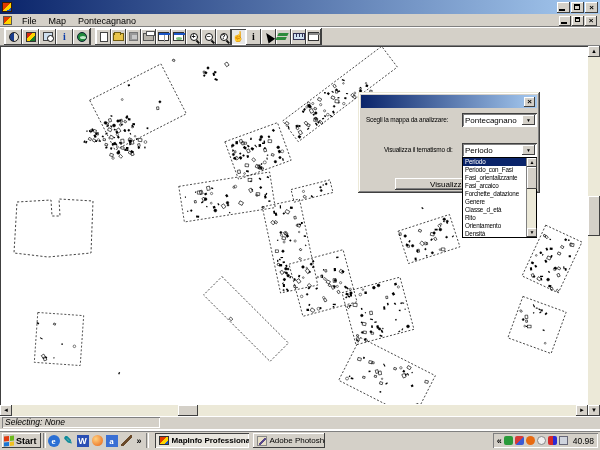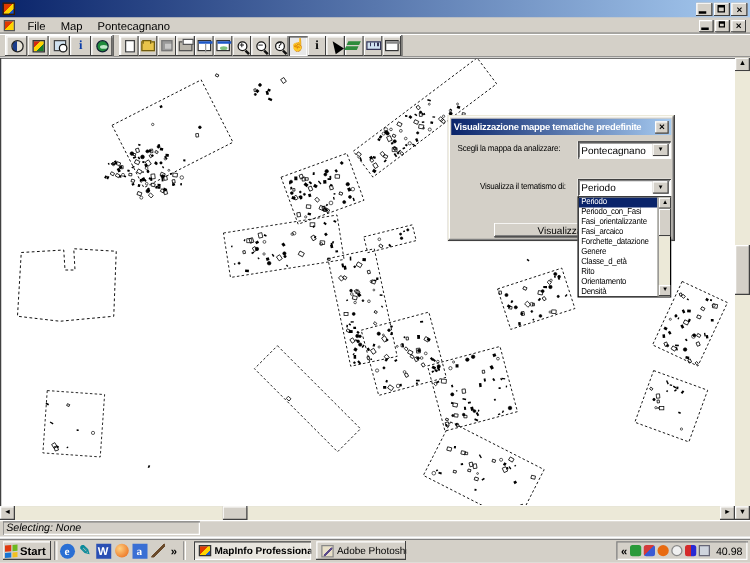--- a/index.html
+++ b/index.html
@@ -818,21 +818,20 @@
         <rect x="298" y="88" width="2.8025744684983858" height="2.534163475751022" fill="#000" transform="rotate(35 298 88)"></rect>
         <rect x="345" y="46" width="2.1502341514221555" height="1.016679954536576" fill="#000" transform="rotate(6 345 46)"></rect>
         <rect x="421" y="160" width="2.0545294170521804" height="1.2008519173603747" fill="#000" transform="rotate(38 421 160)"></rect>
         <rect x="447" y="357" width="2.5607375629063407" height="2.38858070438196" fill="#000" transform="rotate(61 447 357)"></rect>
         <rect x="118" y="325" width="1.2969108761739503" height="2.099419689690424" fill="#000" transform="rotate(25 118 325)"></rect>
         <rect x="36" y="275" width="2.5420661933450335" height="1.4094268800734668" fill="#000" transform="rotate(26 36 275)"></rect>
       </svg>
 
     <div class="dialog">
       <div class="dtitle">
-        <span class="ttext">Visualizzazione mappe tematiche predefinite</span>
         <button class="dclose">×</button>
       </div>
       <div class="drow" style="top:24px;">
         <span class="dlabel">Scegli la mappa da analizzare:</span>
       </div>
       <div class="combo" style="left:104px; top:21px;">
         <span class="combo-val">Pontecagnano</span>
         <span class="combo-btn">▼</span>
       </div>
       <div class="drow" style="top:54px; left:26px;">

